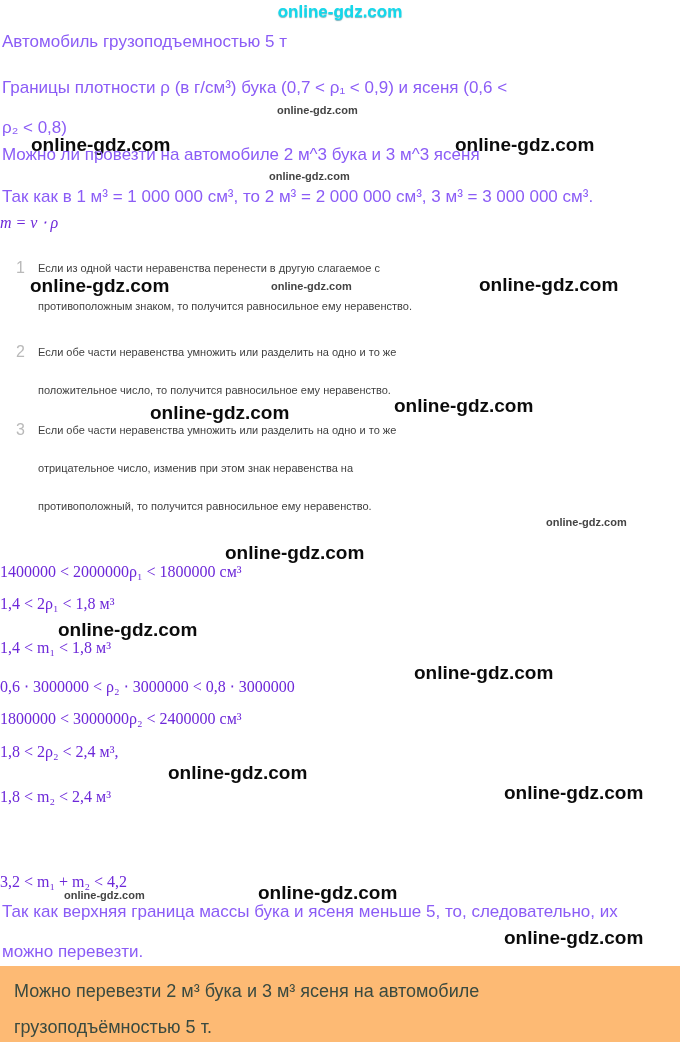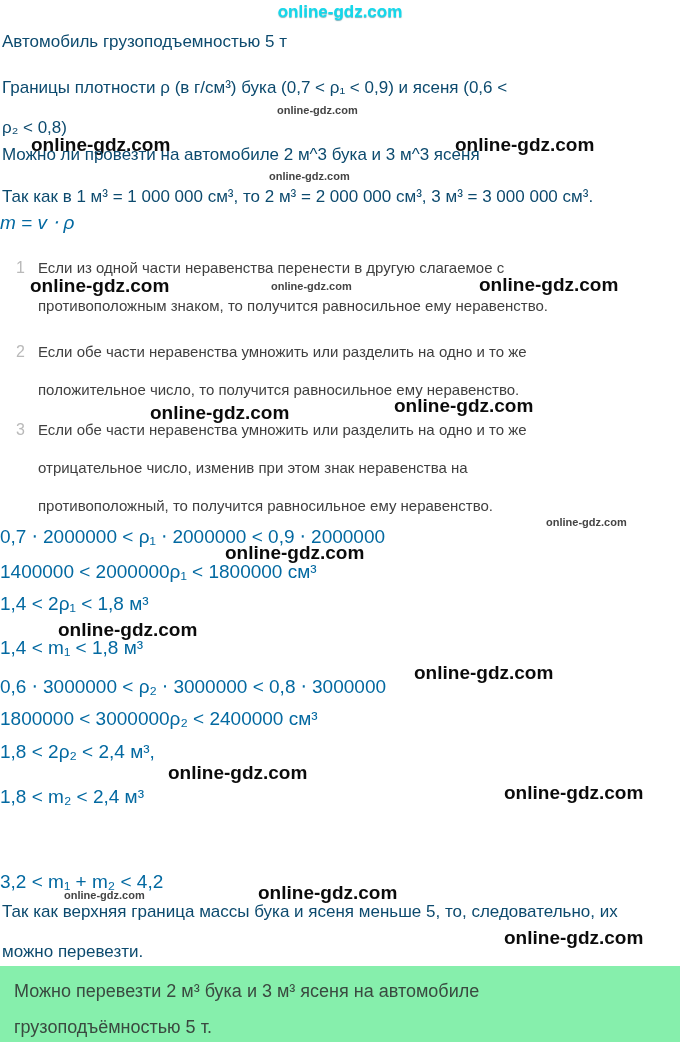--- a/index.html
+++ b/index.html
@@ -13,52 +13,52 @@
     position: relative;
     width: 680px; height: 1042px;
     background: #ffffff;
     overflow: hidden;
   }
   .body-text {
     position: absolute;
     left: 2px;
     font-size: 17px;
     line-height: 40px;
-    color: #0c4a6e;
+    color: #8b5cf6;
     white-space: pre-line;
     width: 676px;
   }
   .formula, .math-line {
     position: absolute;
     left: 0;
-    font-family: Liberation Sans, sans-serif;
-    font-size: 19px;
+    font-family: Liberation Serif, serif;
+    font-size: 16px;
     line-height: 30px;
-    color: #0369a1;
+    color: #6d28d9;
     white-space: pre;
   }
   .formula { font-style: italic; }
   .rule-item {
     position: absolute;
     left: 0;
     width: 680px;
   }
   .rule-num {
     position: absolute;
     left: 16px;
     top: 0;
     font-size: 16px;
     line-height: 38px;
     color: #b9b9b9;
   }
   .rule-text {
     display: block;
     margin-left: 38px;
     width: 630px;
-    font-size: 15px;
+    font-size: 11px;
     line-height: 38px;
     color: #3f3f3f;
     white-space: pre-line;
   }
   .wm {
     position: absolute;
     line-height: 1;
     pointer-events: none;
     white-space: nowrap;
   }
@@ -77,21 +77,21 @@
   }
   .wm-small {
     font-size: 11px;
     font-weight: 600;
     color: #444444;
   }
   .answer-box {
     position: absolute;
     left: 0; top: 966px;
     width: 680px; height: 76px;
-    background: #86efac;
+    background: #fdba74;
     padding: 7px 14px 0 14px;
   }
   .answer-text {
     font-size: 18px;
     line-height: 36px;
     color: #3a4a40;
     white-space: pre-line;
   }
 </style>
 </head>
@@ -138,21 +138,20 @@
     <span class="rule-text">Если обе части неравенства умножить или разделить на одно и то же
 положительное число, то получится равносильное ему неравенство.</span>
   </div>
   <div class="rule-item" style="top:411px;">
     <span class="rule-num">3</span>
     <span class="rule-text">Если обе части неравенства умножить или разделить на одно и то же
 отрицательное число, изменив при этом знак неравенства на
 противоположный, то получится равносильное ему неравенство.</span>
   </div>
 
-  <div class="math-line" style="top:522px;">0,7 ⋅ 2000000 &lt; ρ₁ ⋅ 2000000 &lt; 0,9 ⋅ 2000000</div>
   <div class="math-line" style="top:557px;">1400000 &lt; 2000000ρ₁ &lt; 1800000 см³</div>
   <div class="math-line" style="top:589px;">1,4 &lt; 2ρ₁ &lt; 1,8 м³</div>
   <div class="math-line" style="top:633px;">1,4 &lt; m₁ &lt; 1,8 м³</div>
   <div class="math-line" style="top:672px;">0,6 ⋅ 3000000 &lt; ρ₂ ⋅ 3000000 &lt; 0,8 ⋅ 3000000</div>
   <div class="math-line" style="top:686px;margin-top:18px;">1800000 &lt; 3000000ρ₂ &lt; 2400000 см³</div>
   <div class="math-line" style="top:737px;">1,8 &lt; 2ρ₂ &lt; 2,4 м³,</div>
   <div class="math-line" style="top:782px;text-align:right;">1,8 &lt; m₂ &lt; 2,4 м³</div>
   <div class="math-line" style="top:867px;">3,2 &lt; m₁ + m₂ &lt; 4,2</div>
 
   <p class="body-text" style="top:892px;">Так как верхняя граница массы бука и ясеня меньше 5, то, следовательно, их

